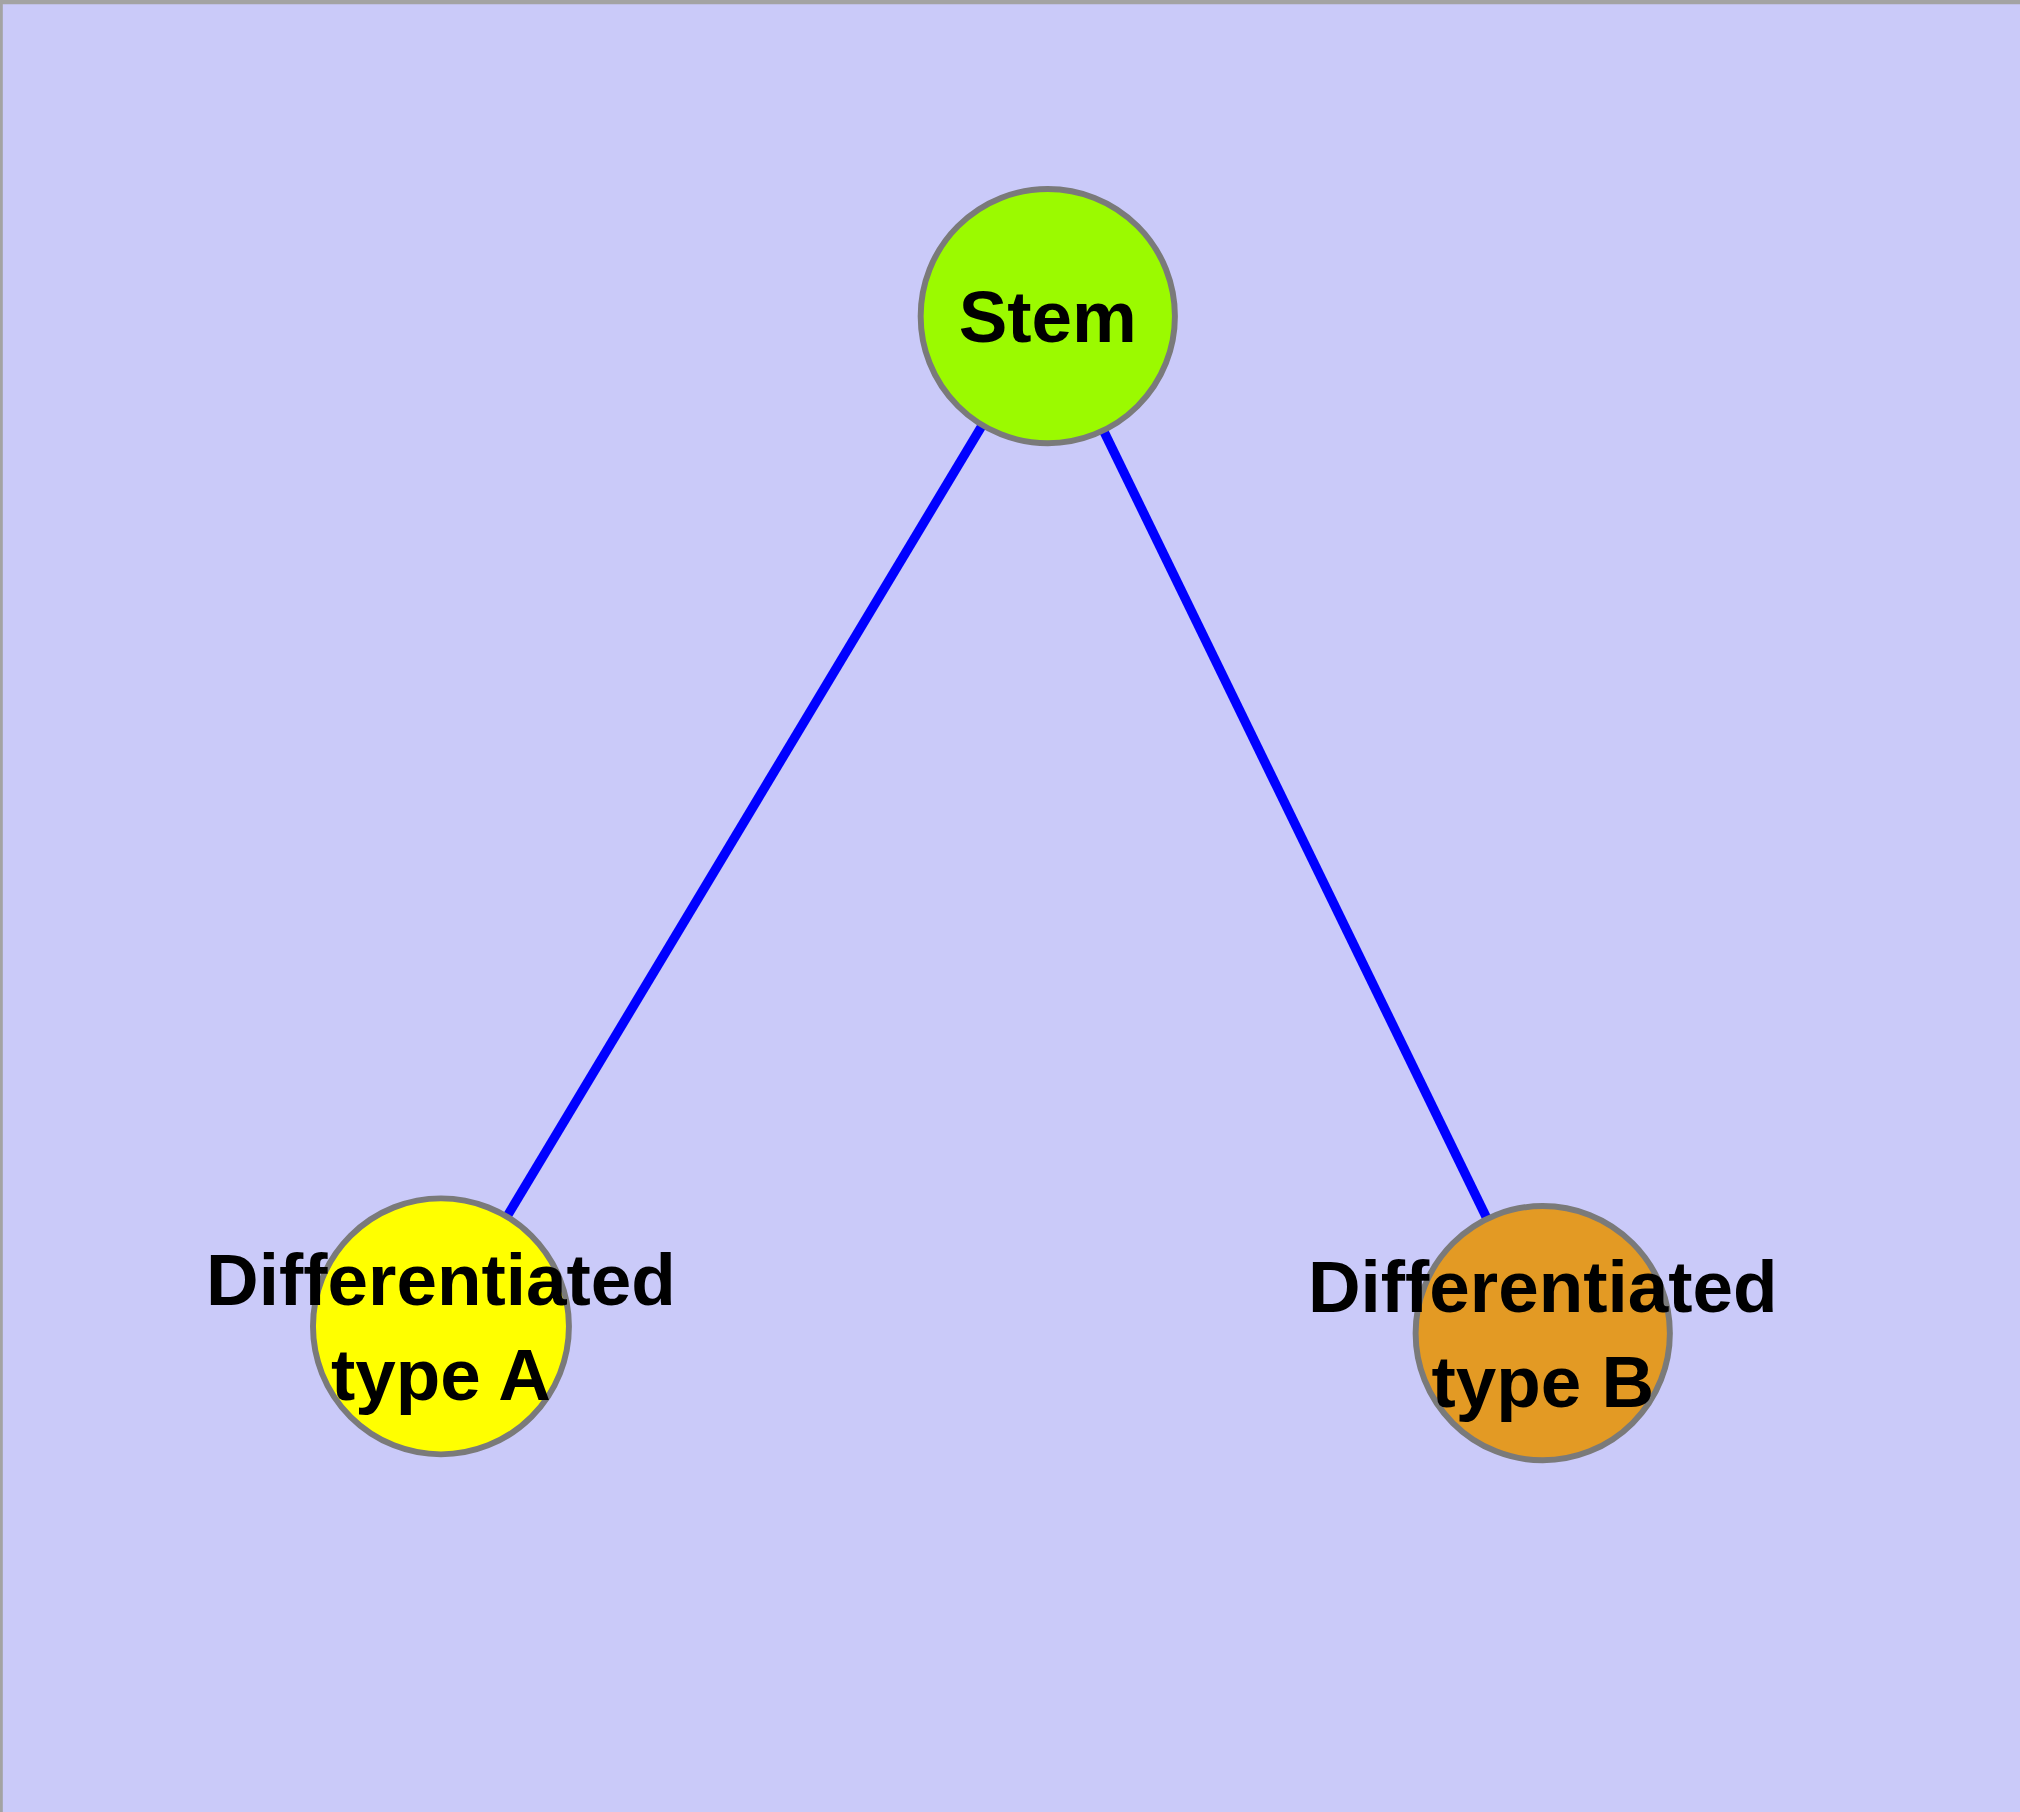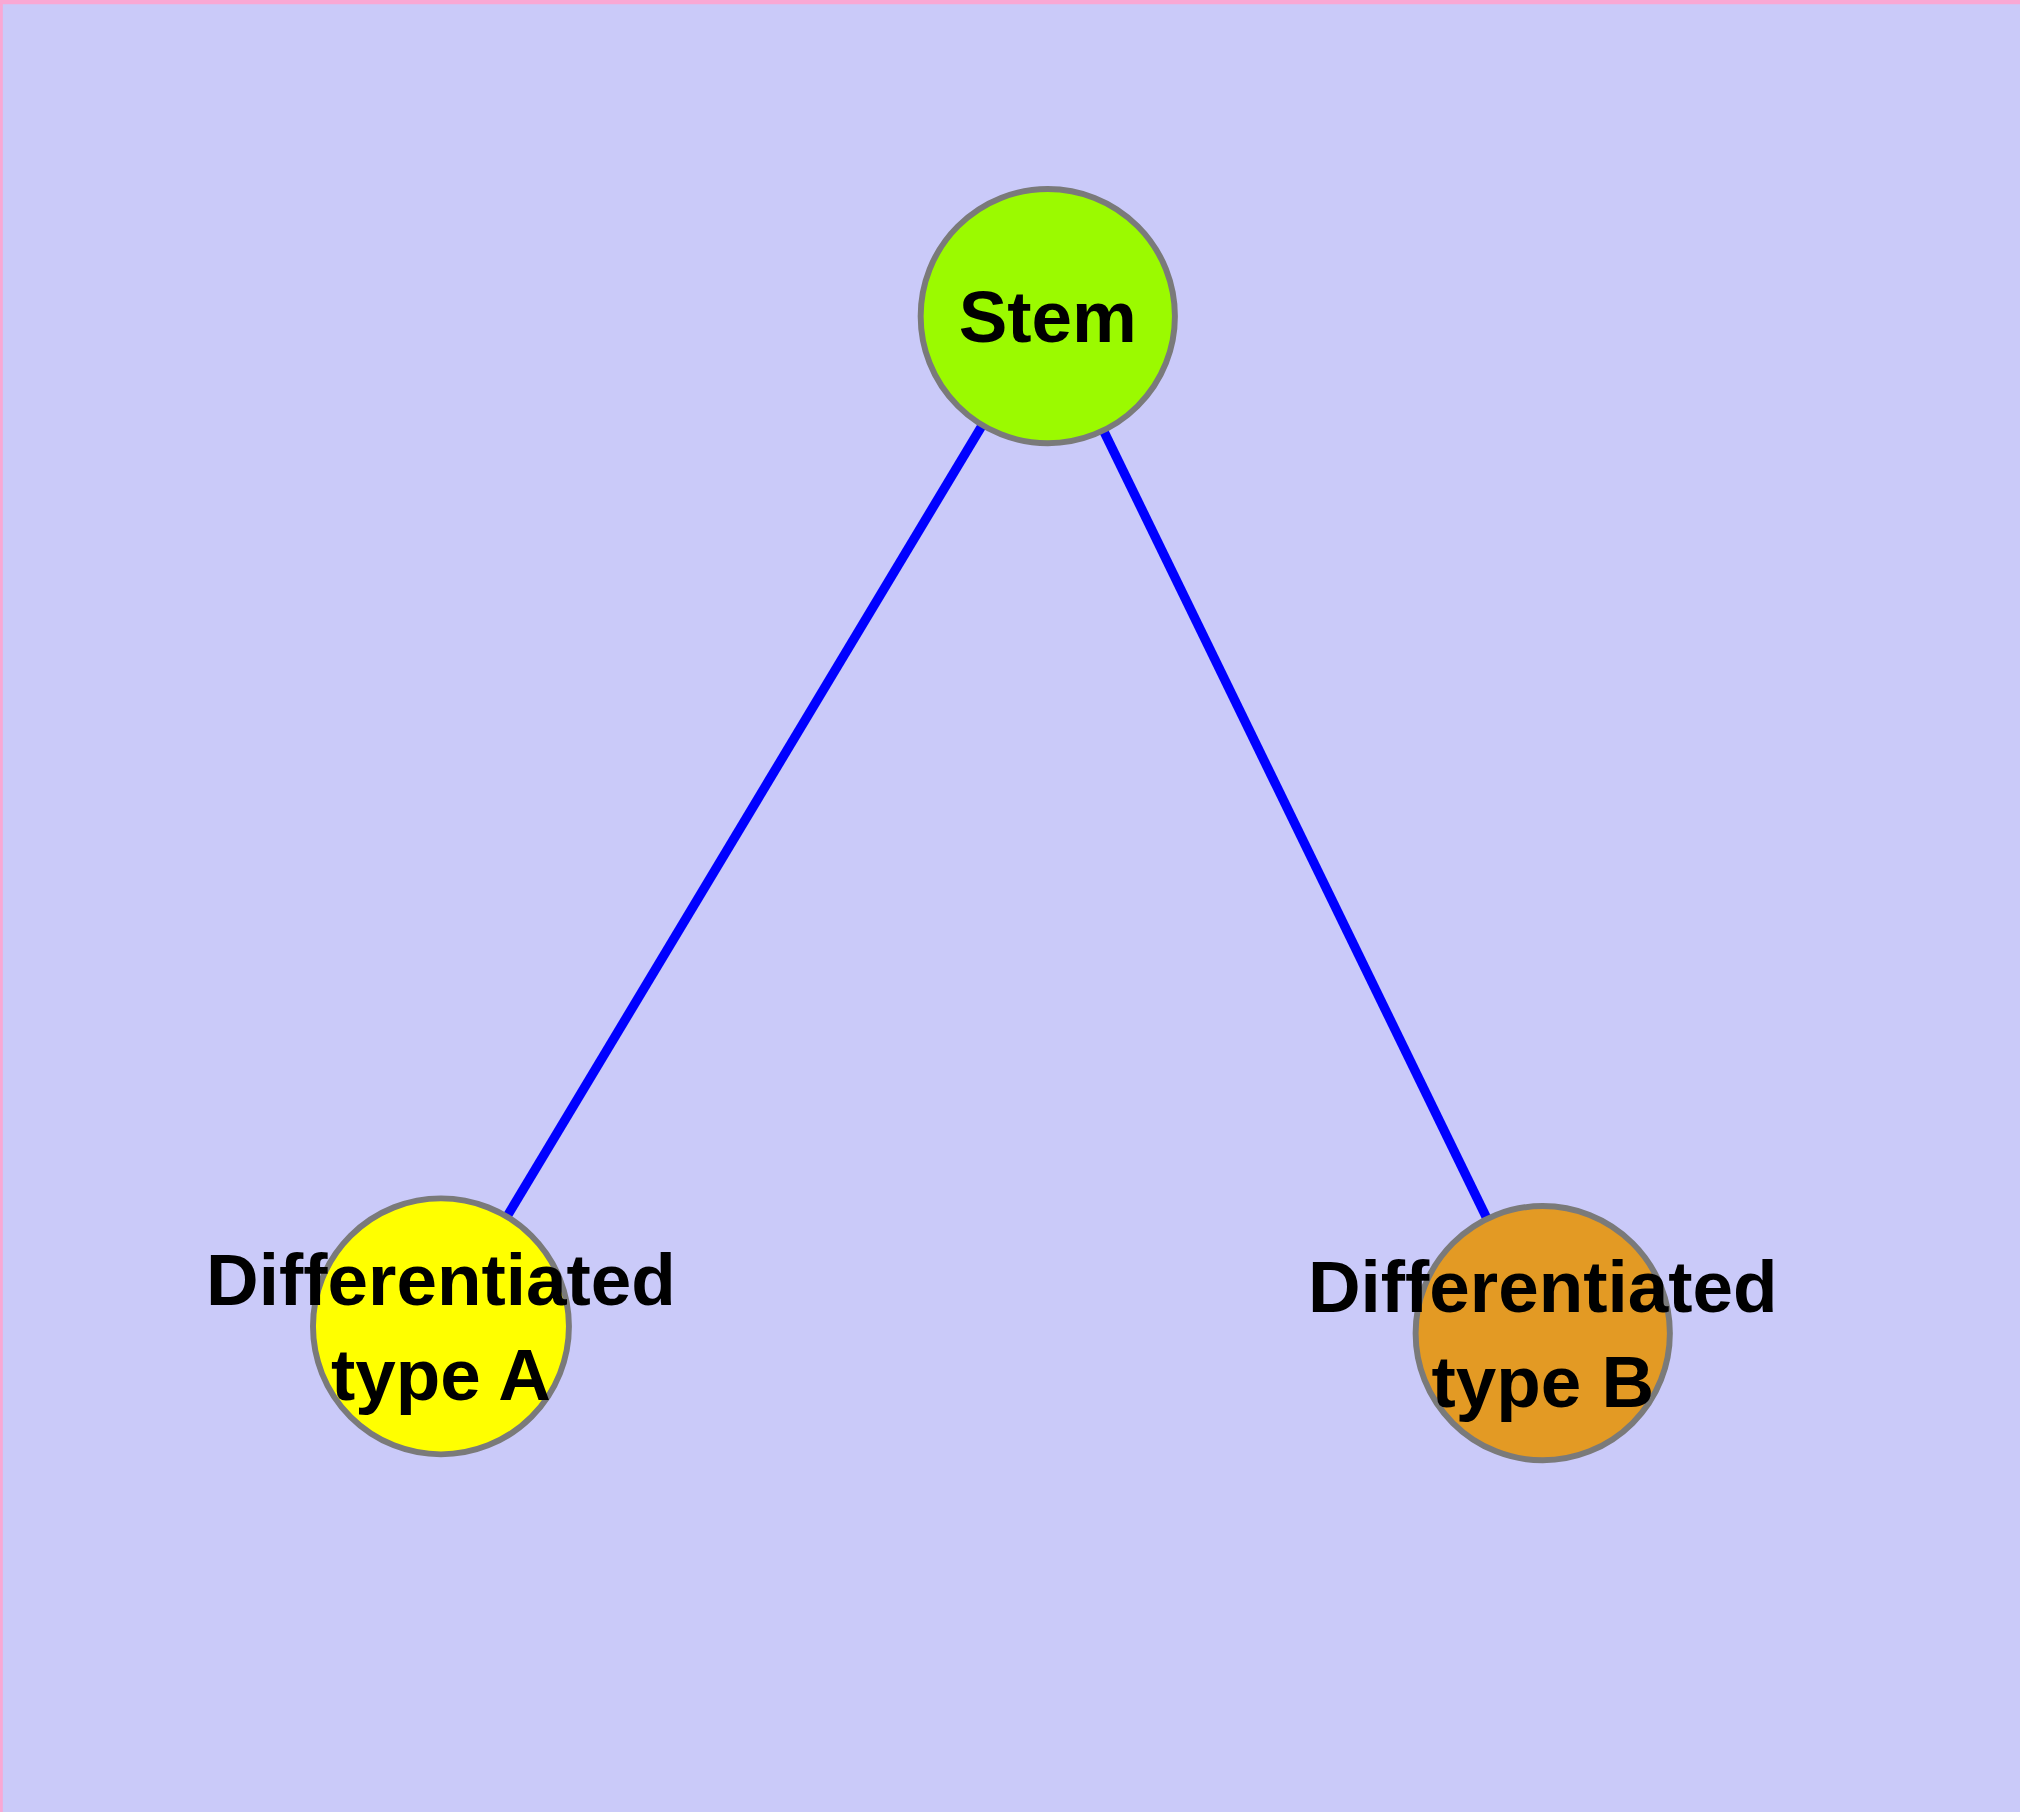--- a/index.html
+++ b/index.html
@@ -4,21 +4,21 @@
 <style>
   html, body {
     margin: 0;
     padding: 0;
     background: #FFFFFF;
   }
   .figure-wrap {
     position: relative;
     width: 2021px;
     height: 1812px;
-    background: #f9a8d4;
+    background: #a3a3a3;
     overflow: hidden;
   }
   svg.graph {
     display: block;
     width: 2021px;
     height: 1812px;
   }
   .edge {
     stroke-width: 11px;
     stroke-linecap: butt;

